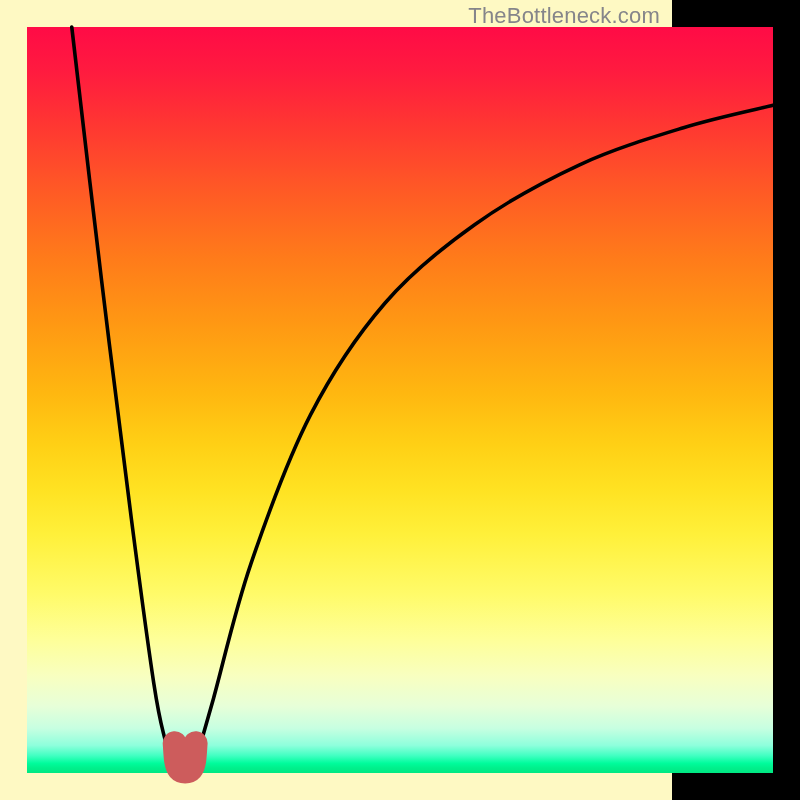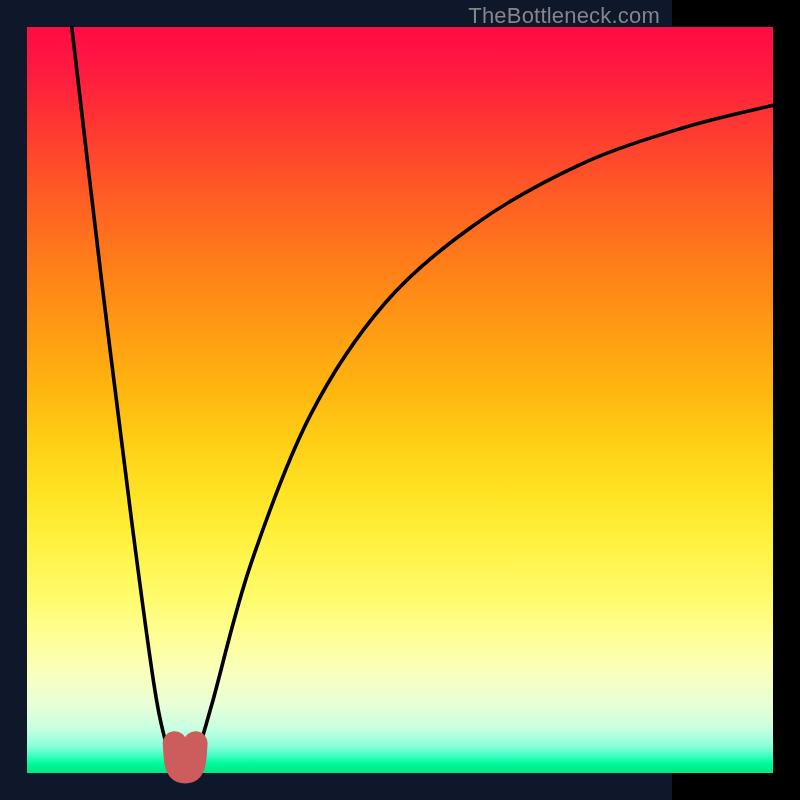--- a/index.html
+++ b/index.html
@@ -9,21 +9,21 @@
     height: 800px;
     background: #000;
     overflow: hidden;
   }
   .frame {
     position: absolute;
     left: 0;
     top: 0;
     width: 672px;
     height: 800px;
-    background: #0f172a;
+    background: #fef9c3;
   }
   .plot-area {
     position: absolute;
     left: 27px;
     top: 27px;
     width: 746px;
     height: 746px;
     background: linear-gradient(to bottom,
       #ff0b46 0%,
       #ff1b3f 6%,

